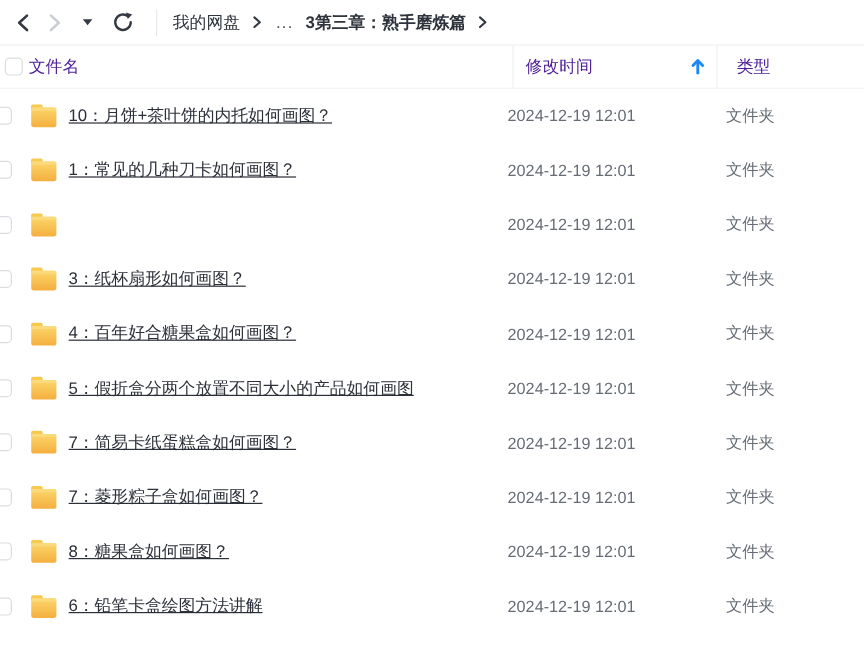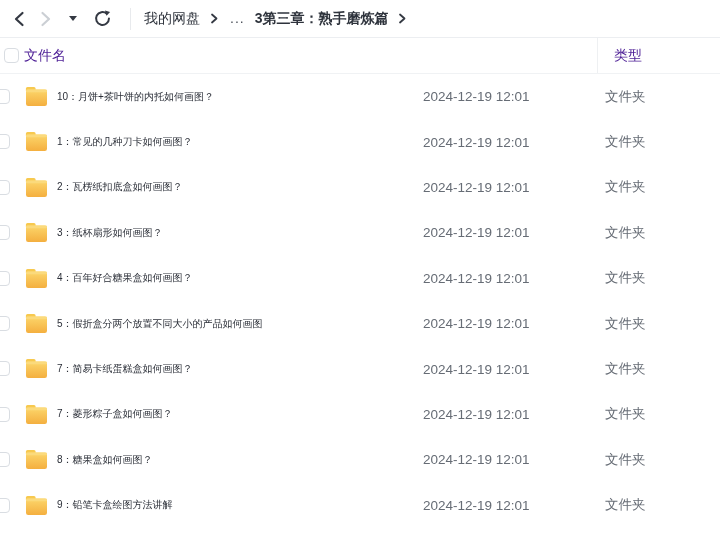--- a/index.html
+++ b/index.html
@@ -25,21 +25,21 @@
   .hdr-name { position:absolute; left:24px; cursor:pointer; }
   .hdr-col { position:absolute; top:0; height:100%; display:flex; align-items:center; border-left:1px solid #eef0f2; }
   .hdr-modified { left:427px; width:170px; padding-left:10px; cursor:pointer; }
   .hdr-type { left:597px; width:134px; padding-left:16px; cursor:pointer; }
   .sort-icon { position:absolute; left:148px; top:11px; }
 
   
   .row { position:relative; height:45.4px; display:flex; align-items:center; cursor:default; }
   .row-checkbox { position:absolute; left:-5px; top:15px; cursor:pointer; }
   .folder-ico { position:absolute; left:25px; top:12px; width:23px; height:21px; }
-  .cell-name { position:absolute; left:57px; max-width:365px; font-size:10px; color:#2b2f38; white-space:nowrap; overflow:hidden; cursor:pointer; }
+  .cell-name { position:absolute; left:57px; max-width:365px; font-size:14px; color:#2b2f38; white-space:nowrap; overflow:hidden; cursor:pointer;text-decoration:underline; }
   .cell-date { position:absolute; left:423px; font-size:13.5px; color:#666c75; white-space:nowrap; }
   .cell-type { position:absolute; left:605px; font-size:13.5px; color:#666c75; white-space:nowrap; }
 
   svg { display:block; }
   .defs-holder { position:absolute; width:0; height:0; overflow:hidden; }
 </style>
 </head>
 <body>
 
 <svg class="defs-holder" aria-hidden="true">
@@ -91,20 +91,29 @@
       <svg width="10" height="11" viewBox="0 0 10 11">
           <polyline points="3,1.5 7.5,5.5 3,9.5" fill="none" stroke="#343943" stroke-width="1.8" stroke-linecap="round" stroke-linejoin="round"></polyline>
         </svg>
     </span>
   </div>
 </div>
 
 <div class="list-header">
   <span class="checkbox hdr-checkbox"></span>
   <span class="hdr-name">文件名</span>
+  <div class="hdr-col hdr-modified">
+    <span>修改时间</span>
+    <span class="sort-icon">
+      <svg width="11" height="13" viewBox="0 0 11 13">
+        <line x1="5.5" y1="3" x2="5.5" y2="12" stroke="#1d87f2" stroke-width="2.4" stroke-linecap="round"></line>
+        <polyline points="1.5,5.5 5.5,1.5 9.5,5.5" fill="none" stroke="#1d87f2" stroke-width="2.4" stroke-linecap="round" stroke-linejoin="round"></polyline>
+      </svg>
+    </span>
+  </div>
   <div class="hdr-col hdr-type">
     <span>类型</span>
   </div>
 </div>
 
 <div>
   <div class="row">
     <span class="checkbox row-checkbox"></span>
     <span class="folder-ico">
       <svg width="23" height="21" viewBox="0 0 23 21">
@@ -134,21 +143,20 @@
 
   <div class="row">
     <span class="checkbox row-checkbox"></span>
     <span class="folder-ico">
       <svg width="23" height="21" viewBox="0 0 23 21">
         <path d="M2.5 1 h6.5 a1.6 1.6 0 0 1 1.6 1.6 v2.4 h-9.7 v-2.4 a1.6 1.6 0 0 1 1.6-1.6 z" fill="#F7C94F"></path>
         <rect x="1" y="3.6" width="21" height="16.4" rx="2.2" fill="url(#fgrad)"></rect>
         <rect x="1" y="3.6" width="21" height="2.6" rx="1.3" fill="#FBDA7C"></rect>
       </svg>
     </span>
-    <span class="cell-name">2：瓦楞纸扣底盒如何画图？</span>
     <span class="cell-date">2024-12-19 12:01</span>
     <span class="cell-type">文件夹</span>
   </div>
 
   <div class="row">
     <span class="checkbox row-checkbox"></span>
     <span class="folder-ico">
       <svg width="23" height="21" viewBox="0 0 23 21">
         <path d="M2.5 1 h6.5 a1.6 1.6 0 0 1 1.6 1.6 v2.4 h-9.7 v-2.4 a1.6 1.6 0 0 1 1.6-1.6 z" fill="#F7C94F"></path>
         <rect x="1" y="3.6" width="21" height="16.4" rx="2.2" fill="url(#fgrad)"></rect>
@@ -232,17 +240,17 @@
 
   <div class="row">
     <span class="checkbox row-checkbox"></span>
     <span class="folder-ico">
       <svg width="23" height="21" viewBox="0 0 23 21">
         <path d="M2.5 1 h6.5 a1.6 1.6 0 0 1 1.6 1.6 v2.4 h-9.7 v-2.4 a1.6 1.6 0 0 1 1.6-1.6 z" fill="#F7C94F"></path>
         <rect x="1" y="3.6" width="21" height="16.4" rx="2.2" fill="url(#fgrad)"></rect>
         <rect x="1" y="3.6" width="21" height="2.6" rx="1.3" fill="#FBDA7C"></rect>
       </svg>
     </span>
-    <span class="cell-name">9：铅笔卡盒绘图方法讲解</span>
+    <span class="cell-name">6：铅笔卡盒绘图方法讲解</span>
     <span class="cell-date">2024-12-19 12:01</span>
     <span class="cell-type">文件夹</span>
   </div>
 </div>
 
 </body></html>

